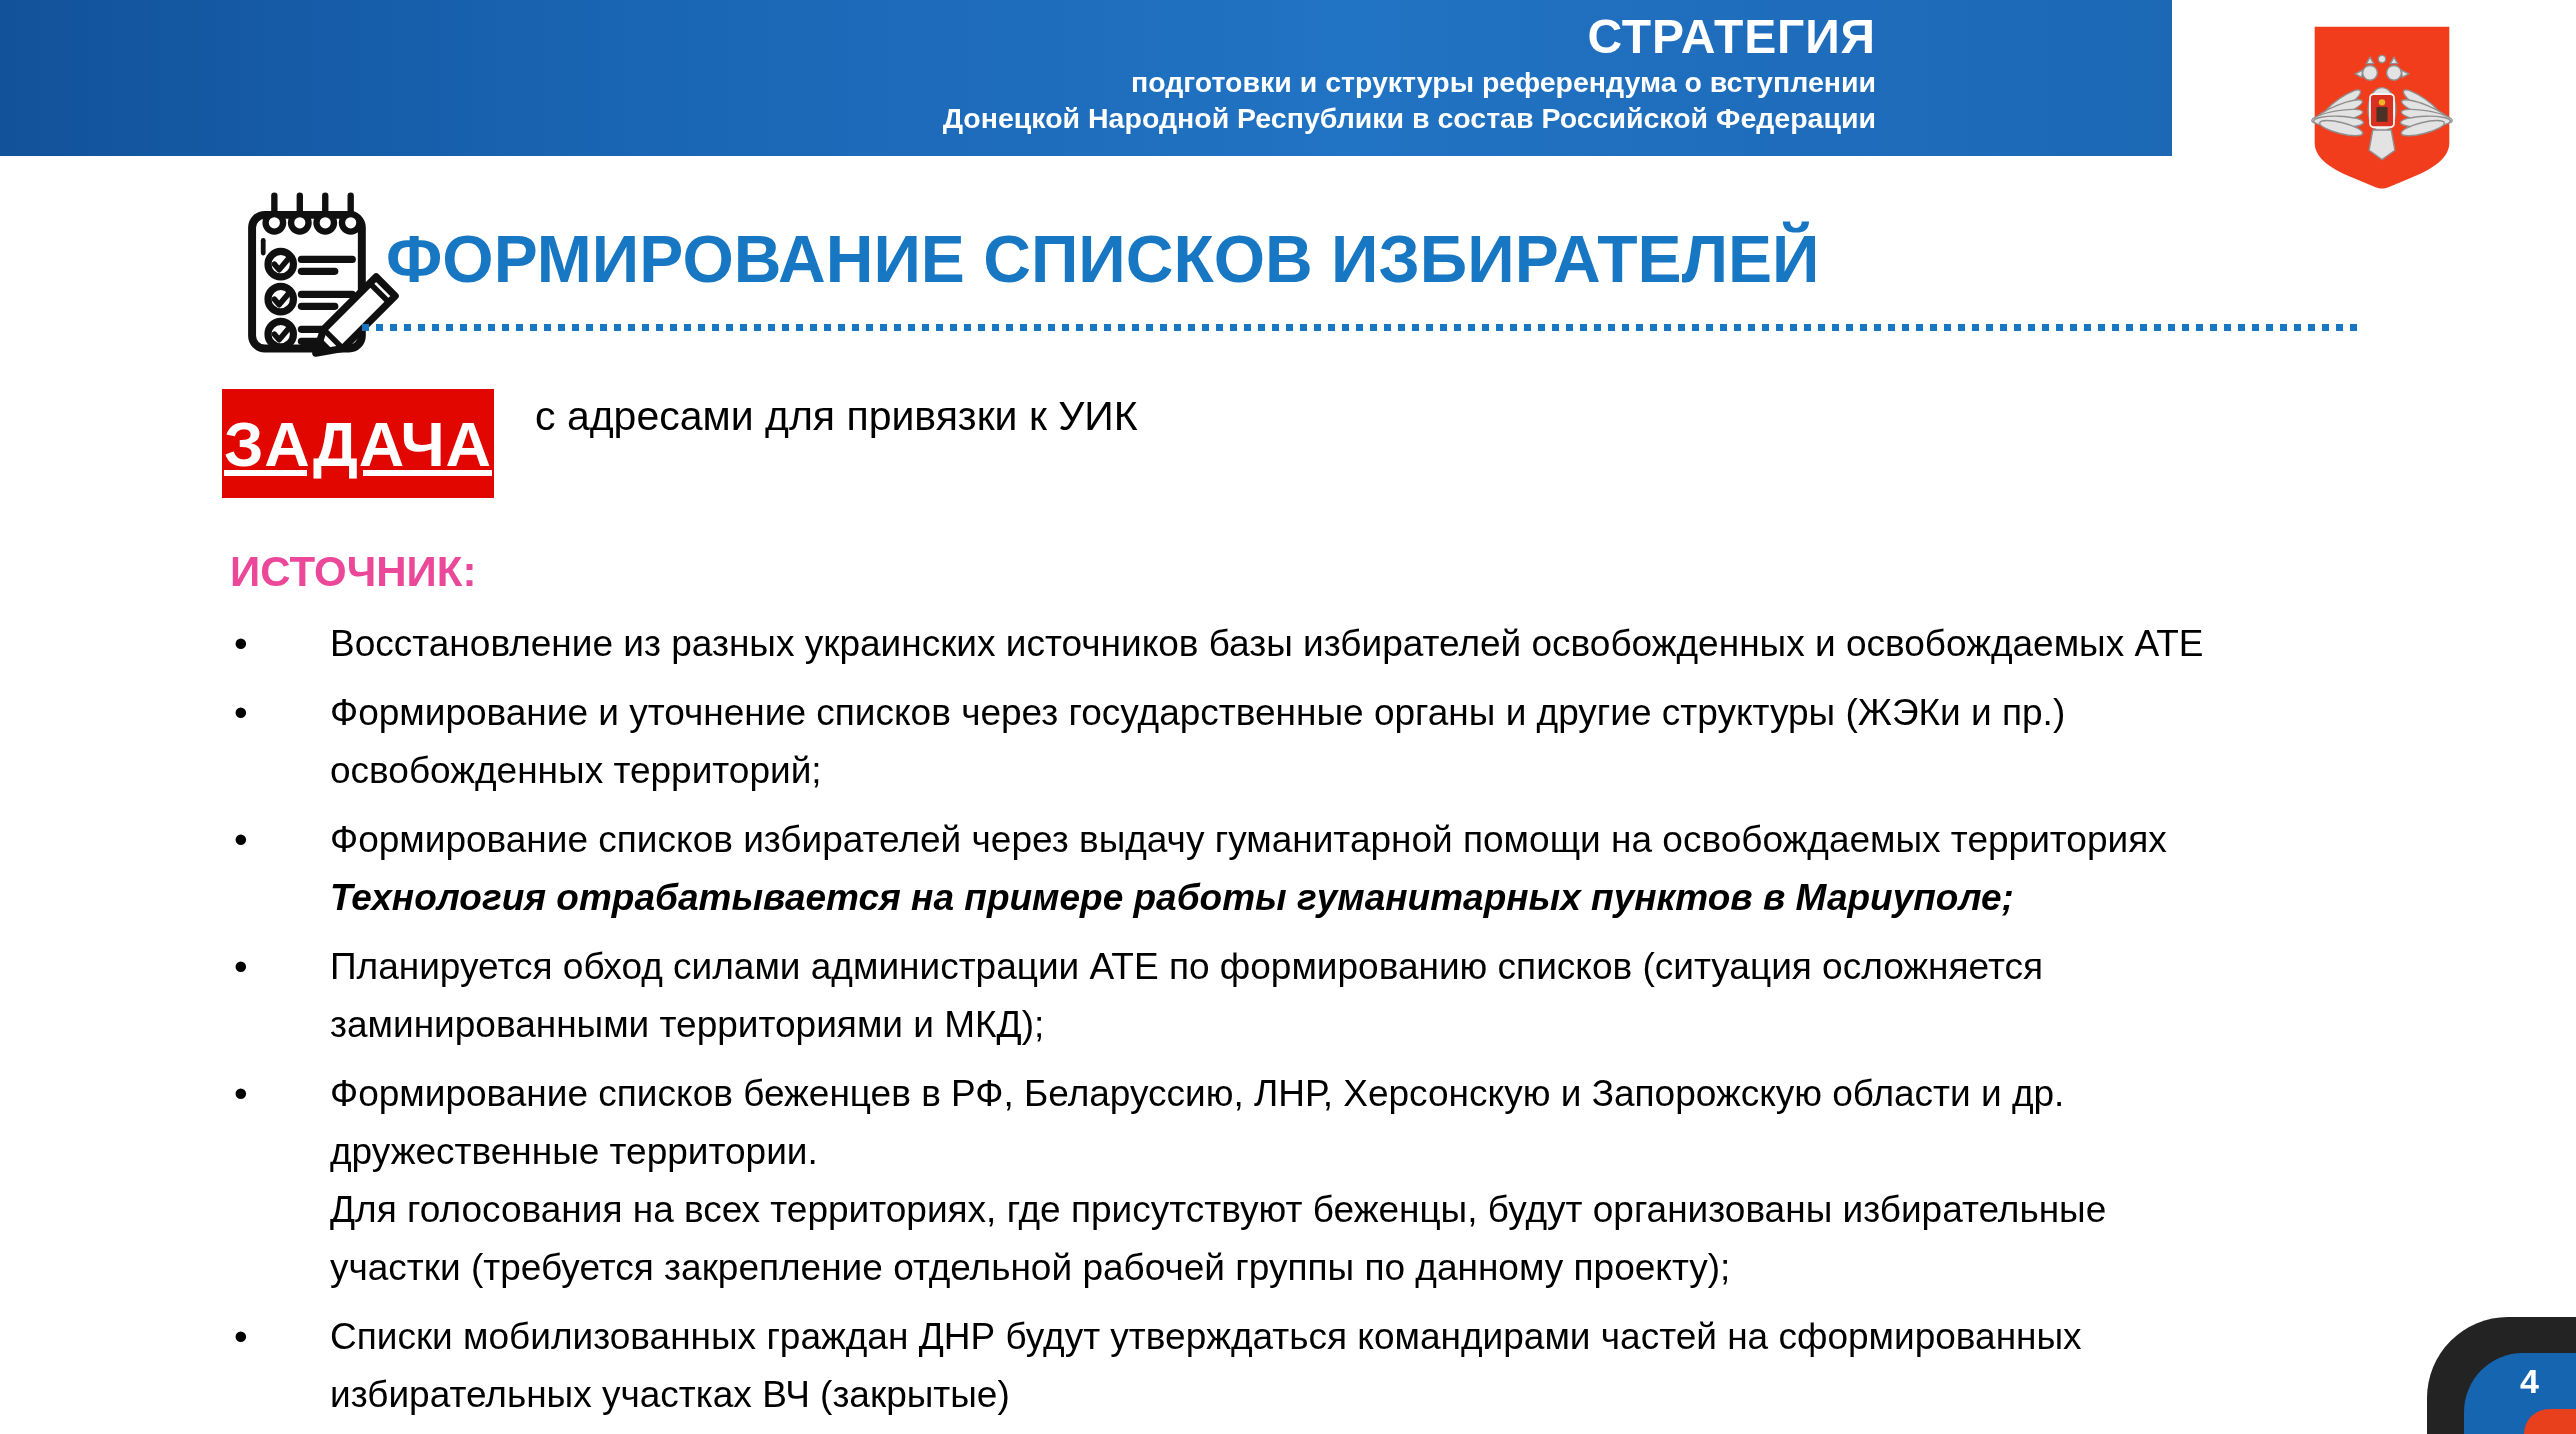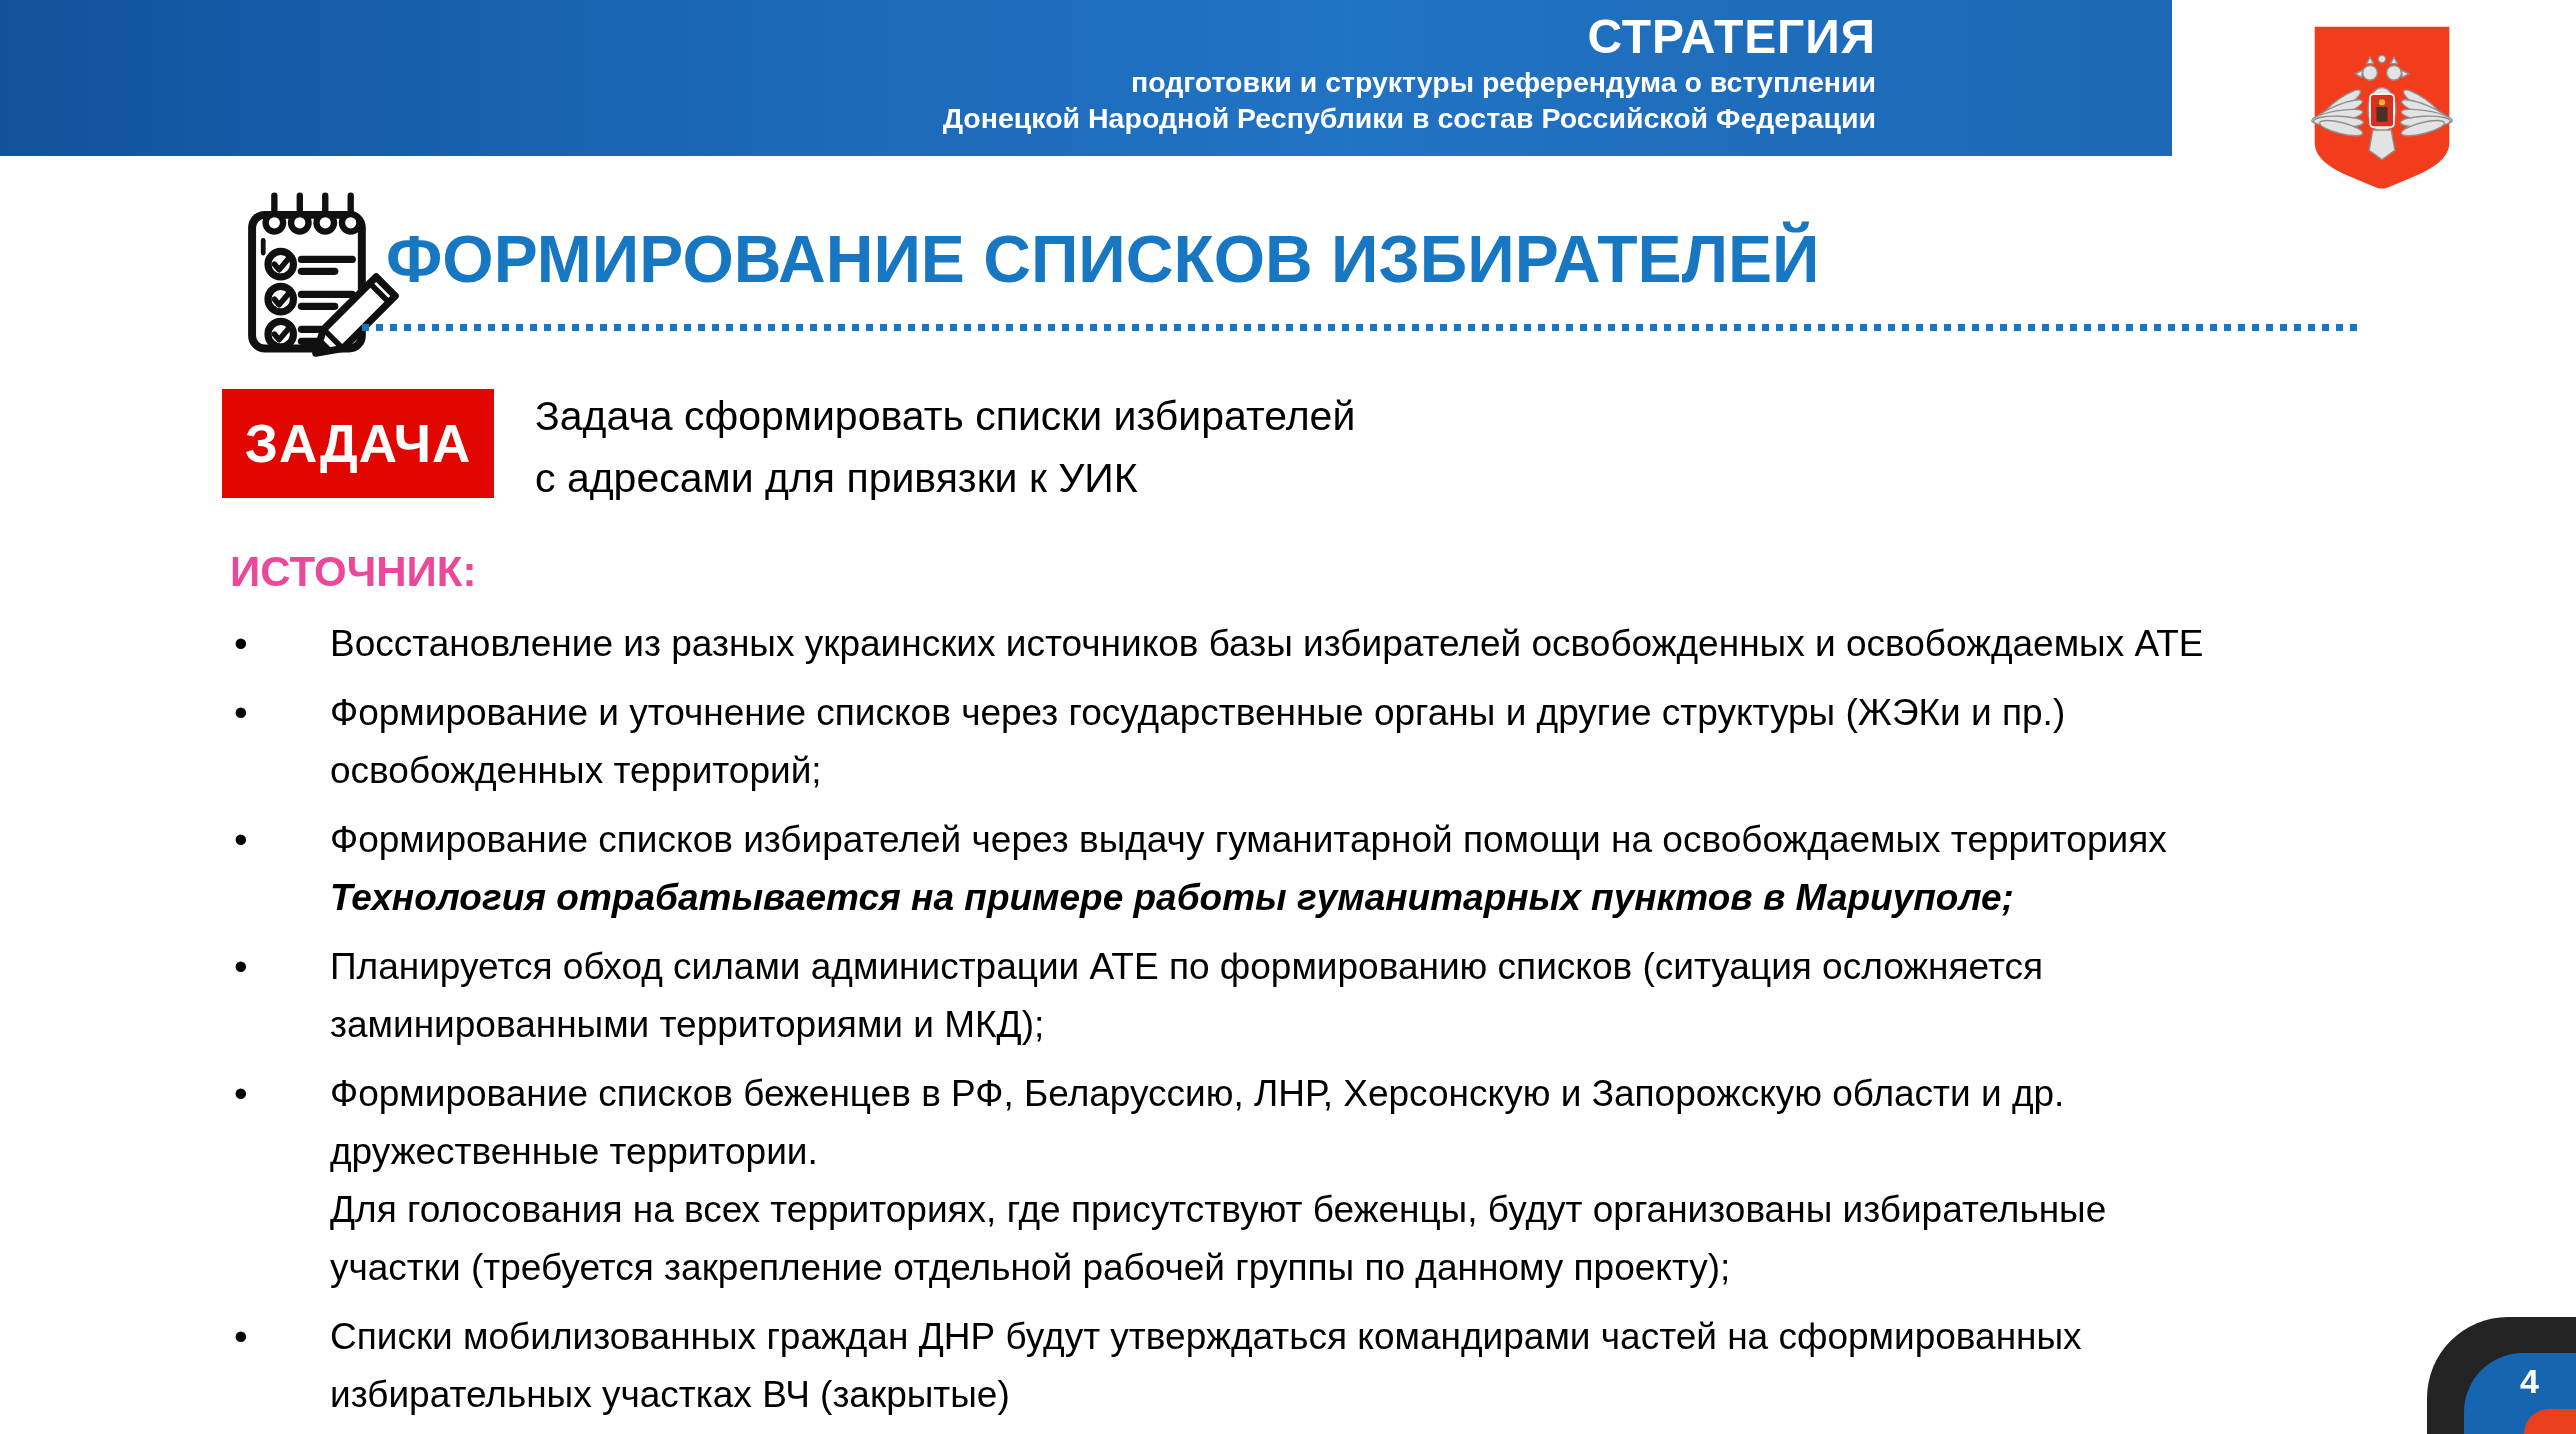--- a/index.html
+++ b/index.html
@@ -39,22 +39,22 @@
   }
   .dotted-divider{
     position:absolute;left:362px;top:324px;width:2002px;height:7.4px;
     background:repeating-linear-gradient(90deg,var(--accent-blue) 0 7.4px,transparent 7.4px 14px);
   }
 
   
   .task-badge{
     position:absolute;left:222px;top:389px;width:272px;height:109px;
     background:var(--badge-red);color:#ffffff;
-    font-size:53px;font-weight:bold;
-    display:flex;align-items:center;justify-content:center;letter-spacing:0.9px;
+    font-size:63px;font-weight:bold;
+    display:flex;align-items:center;justify-content:center;letter-spacing:0.9px;text-decoration:underline;
   }
   .task-text{
     position:absolute;left:535px;top:385px;color:#000000;
     font-size:41px;line-height:62px;font-weight:400;
   }
 
   
   .source-label{
     position:absolute;left:230px;top:548px;color:#ec4899;
     font-size:42px;font-weight:700;
@@ -151,21 +151,20 @@
       <path d="M114,204 l6,-17 11,11 Z" fill="#101010" stroke-width="4"></path>
     </g>
   </svg>
 </div>
 
 <div class="page-title">ФОРМИРОВАНИЕ СПИСКОВ ИЗБИРАТЕЛЕЙ</div>
 <div class="dotted-divider"></div>
 
 <div class="task-badge">ЗАДАЧА</div>
 <div class="task-text">
-  <div>Задача сформировать списки избирателей</div>
   <div>с адресами для привязки к УИК</div>
 </div>
 
 <div class="source-label">ИСТОЧНИК:</div>
 
 <div class="bullets">
     <div class="bullet-row">
       <span class="bullet-marker">•</span>
       <div class="bullet-content">
         <div class="bullet-line">Восстановление из разных украинских источников базы избирателей освобожденных и освобождаемых АТЕ</div>

